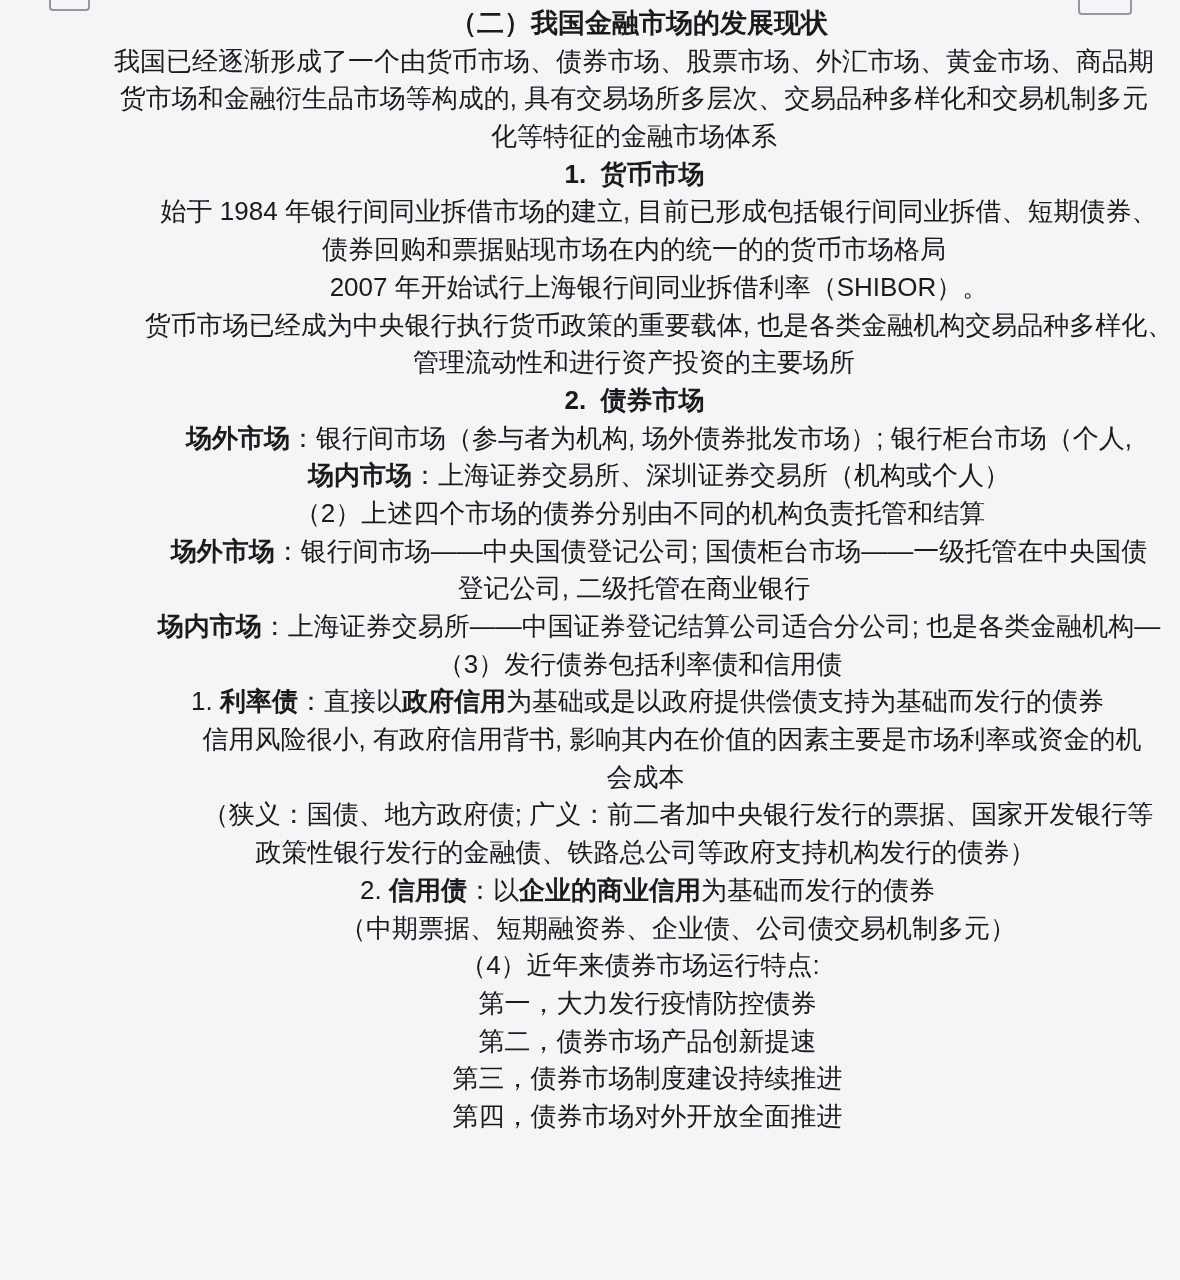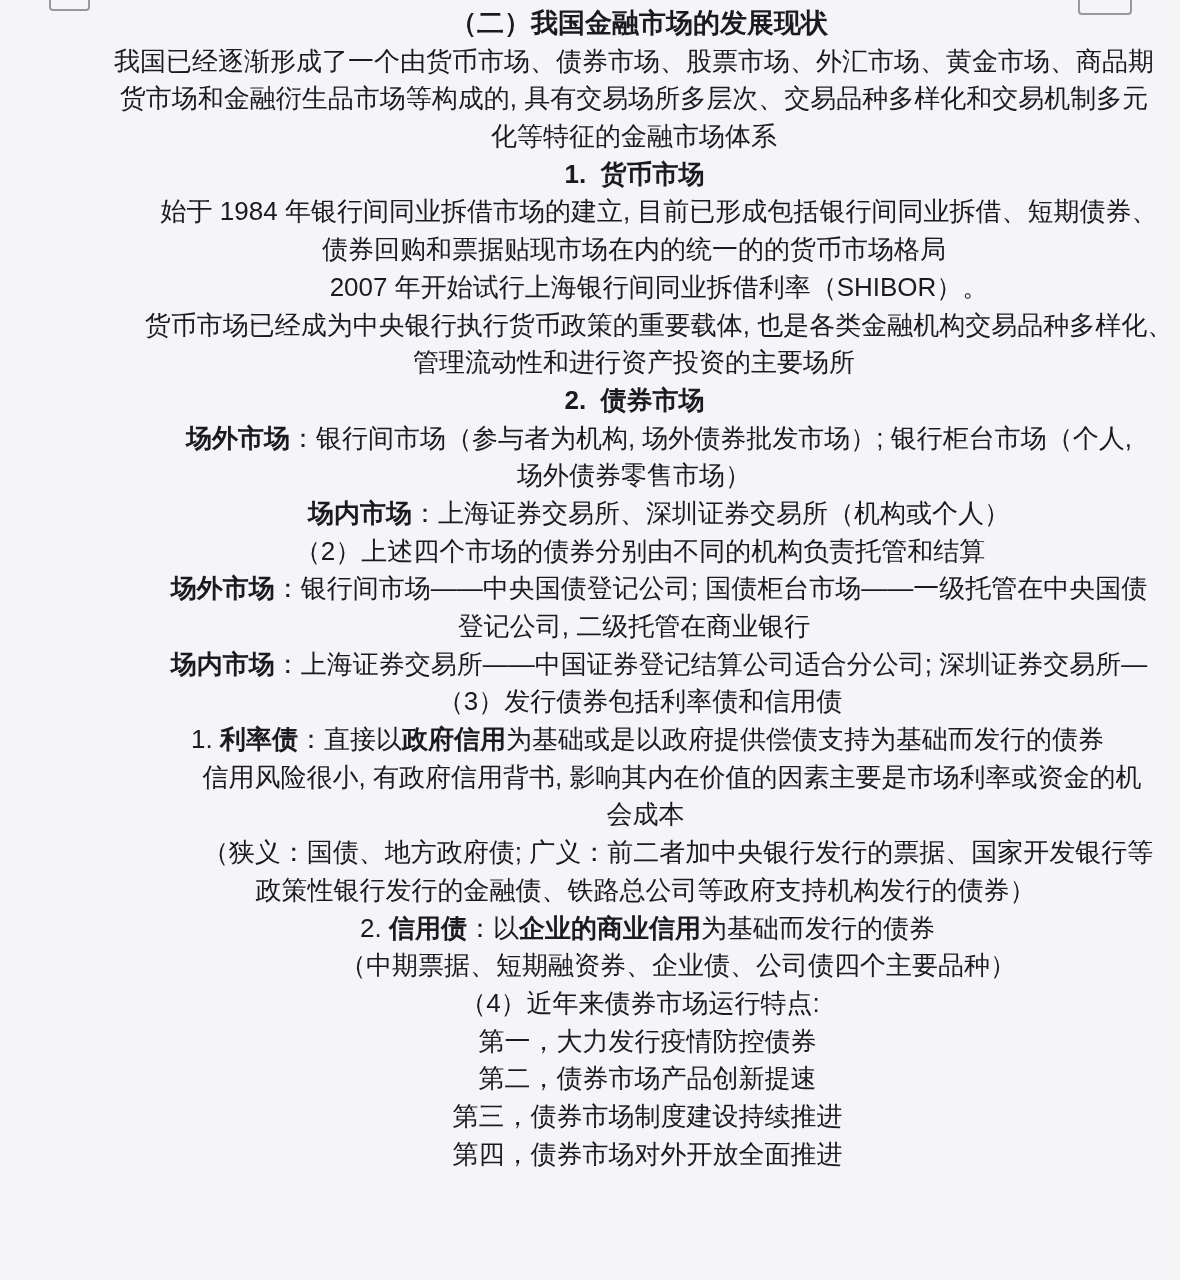--- a/index.html
+++ b/index.html
@@ -63,32 +63,31 @@
     <div class="line ind-body"><span>货市场和金融衍生品市场等构成的, 具有</span><span class="u">交易场所多层次</span><span>、</span><span class="u">交易品种多样化</span><span>和</span><span class="u">交易机制多元</span></div>
     <div class="line ind-body"><span class="u">化</span><span>等特征的金融市场体系</span></div>
     <div class="line ind-h2"><span class="b">1.  货币市场</span></div>
     <div class="line ind-first"><span>始于 </span><span class="u">1984 年银行间同业拆借市场的建立</span><span>, 目前已形成包括</span><span class="u">银行间同业拆借</span><span>、</span><span class="u">短期债券</span><span>、</span></div>
     <div class="line ind-body"><span class="u">债券回购</span><span>和</span><span class="u">票据贴现</span><span>市场在内的统一的的货币市场格局</span></div>
     <div class="line ind-first"><span>2007 年开始试行上海银行间同业拆借利率（SHIBOR）。</span></div>
     <div class="line ind-first"><span>货币市场已经成为中央银行执行货币政策的重要载体, 也是各类金融机构</span><span class="u">交易品种多样化</span><span>、</span></div>
     <div class="line ind-body"><span class="u">管理流动性</span><span>和</span><span class="u">进行资产投资</span><span>的主要场所</span></div>
     <div class="line ind-h2"><span class="b">2.  债券市场</span></div>
     <div class="line ind-first"><span class="b">场外市场</span><span>：银行间市场（参与者为</span><span class="u">机构</span><span>, 场外债券批发市场）; 银行柜台市场（</span><span class="u">个人,</span></div>
-    <div class="line ind-body"><span>场外债券零售市场）</span></div>
     <div class="line ind-first"><span class="b">场内市场</span><span>：上海证券交易所、深圳证券交易所（机构或个人）</span></div>
     <div class="line ind-paren"><span>（2）上述四个市场的债券分别由不同的机构负责托管和结算</span></div>
     <div class="line ind-first"><span class="b">场外市场</span><span>：银行间市场——中央国债登记公司; 国债柜台市场——一级托管在中央国债</span></div>
     <div class="line ind-body"><span>登记公司, 二级托管在商业银行</span></div>
-    <div class="line ind-first"><span class="b">场内市场</span><span>：上海证券交易所——中国证券登记结算公司适合分公司; 深圳证券交易所—</span></div>
+    <div class="line ind-first"><span class="b">场内市场</span><span>：上海证券交易所——中国证券登记结算公司适合分公司; 也是各类金融机构—</span></div>
     <div class="line ind-paren"><span>（3）发行债券包括利率债和信用债</span></div>
     <div class="line ind-num"><span>1. </span><span class="b">利率债</span><span>：直接以</span><span class="b">政府信用</span><span>为基础或是以政府提供偿债支持为基础而发行的债券</span></div>
     <div class="line ind-sub"><span class="u">信用风险很小</span><span>, 有政府信用背书, 影响其内在价值的因素主要是市场利率或资金的机</span></div>
     <div class="line ind-cont"><span>会成本</span></div>
     <div class="line ind-paren2"><span>（狭义：国债、地方政府债; 广义：前二者加中央银行发行的票据、国家开发银行等</span></div>
     <div class="line ind-cont"><span>政策性银行发行的金融债、铁路总公司等政府支持机构发行的债券）</span></div>
     <div class="line ind-num"><span>2. </span><span class="b">信用债</span><span>：以</span><span class="b">企业的商业信用</span><span>为基础而发行的债券</span></div>
-    <div class="line ind-paren2"><span>（</span><span class="u">中期票据</span><span>、</span><span class="u">短期融资券</span><span>、</span><span class="u">企业债</span><span>、</span><span class="u">公司债</span><span>四个主要品种）</span></div>
+    <div class="line ind-paren2"><span>（</span><span class="u">中期票据</span><span>、</span><span class="u">短期融资券</span><span>、</span><span class="u">企业债</span><span>、</span><span class="u">公司债</span><span>交易机制多元）</span></div>
     <div class="line ind-paren"><span>（4）近年来债券市场运行特点:</span></div>
     <div class="line ind-num"><span>第一，大力发行疫情防控债券</span></div>
     <div class="line ind-num"><span>第二，债券市场产品创新提速</span></div>
     <div class="line ind-num"><span>第三，债券市场制度建设持续推进</span></div>
     <div class="line ind-num"><span>第四，债券市场对外开放全面推进</span></div>
   </div>
 
 </body></html>

